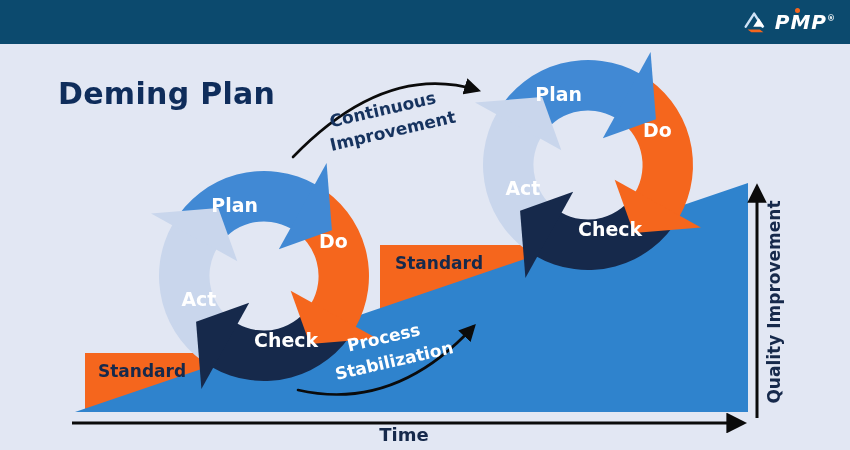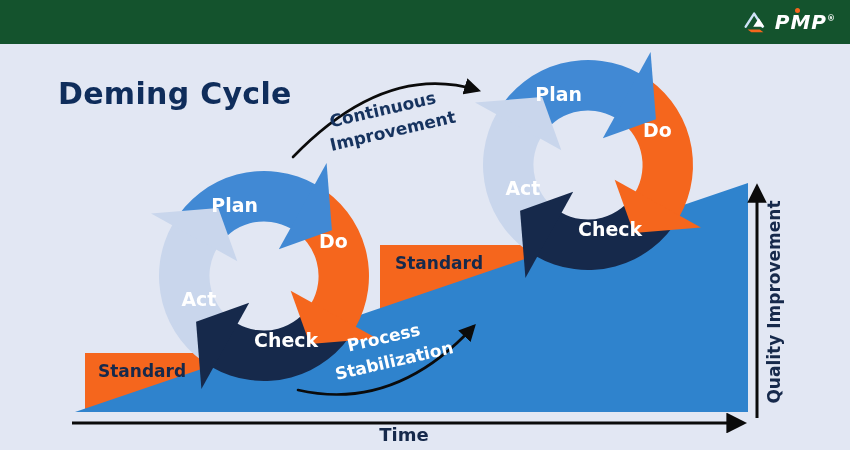--- a/index.html
+++ b/index.html
@@ -6,21 +6,21 @@
   html, body { width: 850px; height: 450px; overflow: hidden; }
   body {
     position: relative;
     background: #E2E7F3;
     font-family: "DejaVu Sans", "Liberation Sans", sans-serif;
   }
   
   .topbar {
     position: absolute; top: 0; left: 0;
     width: 850px; height: 44px;
-    background: #14532d;
+    background: #0c4a6e;
     display: flex; align-items: center; justify-content: flex-end;
     padding-right: 14px;
   }
   .logo { display: flex; align-items: center; gap: 5px; cursor: pointer; }
   .logo-text-wrap { position: relative; color: #ffffff; font-weight: 800;
     font-style: italic; font-size: 20px; letter-spacing: 1px; line-height: 1; }
   .logo-dot {
     position: absolute; top: -4px; left: 20px;
     width: 5px; height: 5px; border-radius: 50%;
     background: #F5661D;
@@ -51,21 +51,21 @@
       <path d="M12 18 L18 9 L24 18 Z" fill="#ffffff"></path>
       <path d="M6 21 h13 l4 3 h-13 Z" fill="#F5661D"></path>
     </svg>
     <span class="logo-text-wrap">
       <span>PMP</span><span class="logo-reg">®</span>
       <span class="logo-dot"></span>
     </span>
   </div>
 </div>
 
-<h1 class="page-title">Deming Cycle</h1>
+<h1 class="page-title">Deming Plan</h1>
 
 <svg class="diagram" width="850" height="450" viewBox="0 0 850 450">
   <defs>
 
     <path id="pdca-body" d="M -86.6 -50 A 100 100 0 0 1 50 -86.6 L 26 -45 A 52 52 0 0 0 -45 -26 Z"></path>
 
     <path id="pdca-head" d="M 59.6 -107.6 L 64.7 -43.6 L 14.1 -25.4 Z"></path>
     <marker id="arrowhead" viewBox="0 0 10 10" refX="7.5" refY="5" markerWidth="6.5" markerHeight="6.5" orient="auto-start-reverse">
       <path d="M0,0 L10,5 L0,10 Z" fill="#0B0B0B"></path>
     </marker>

